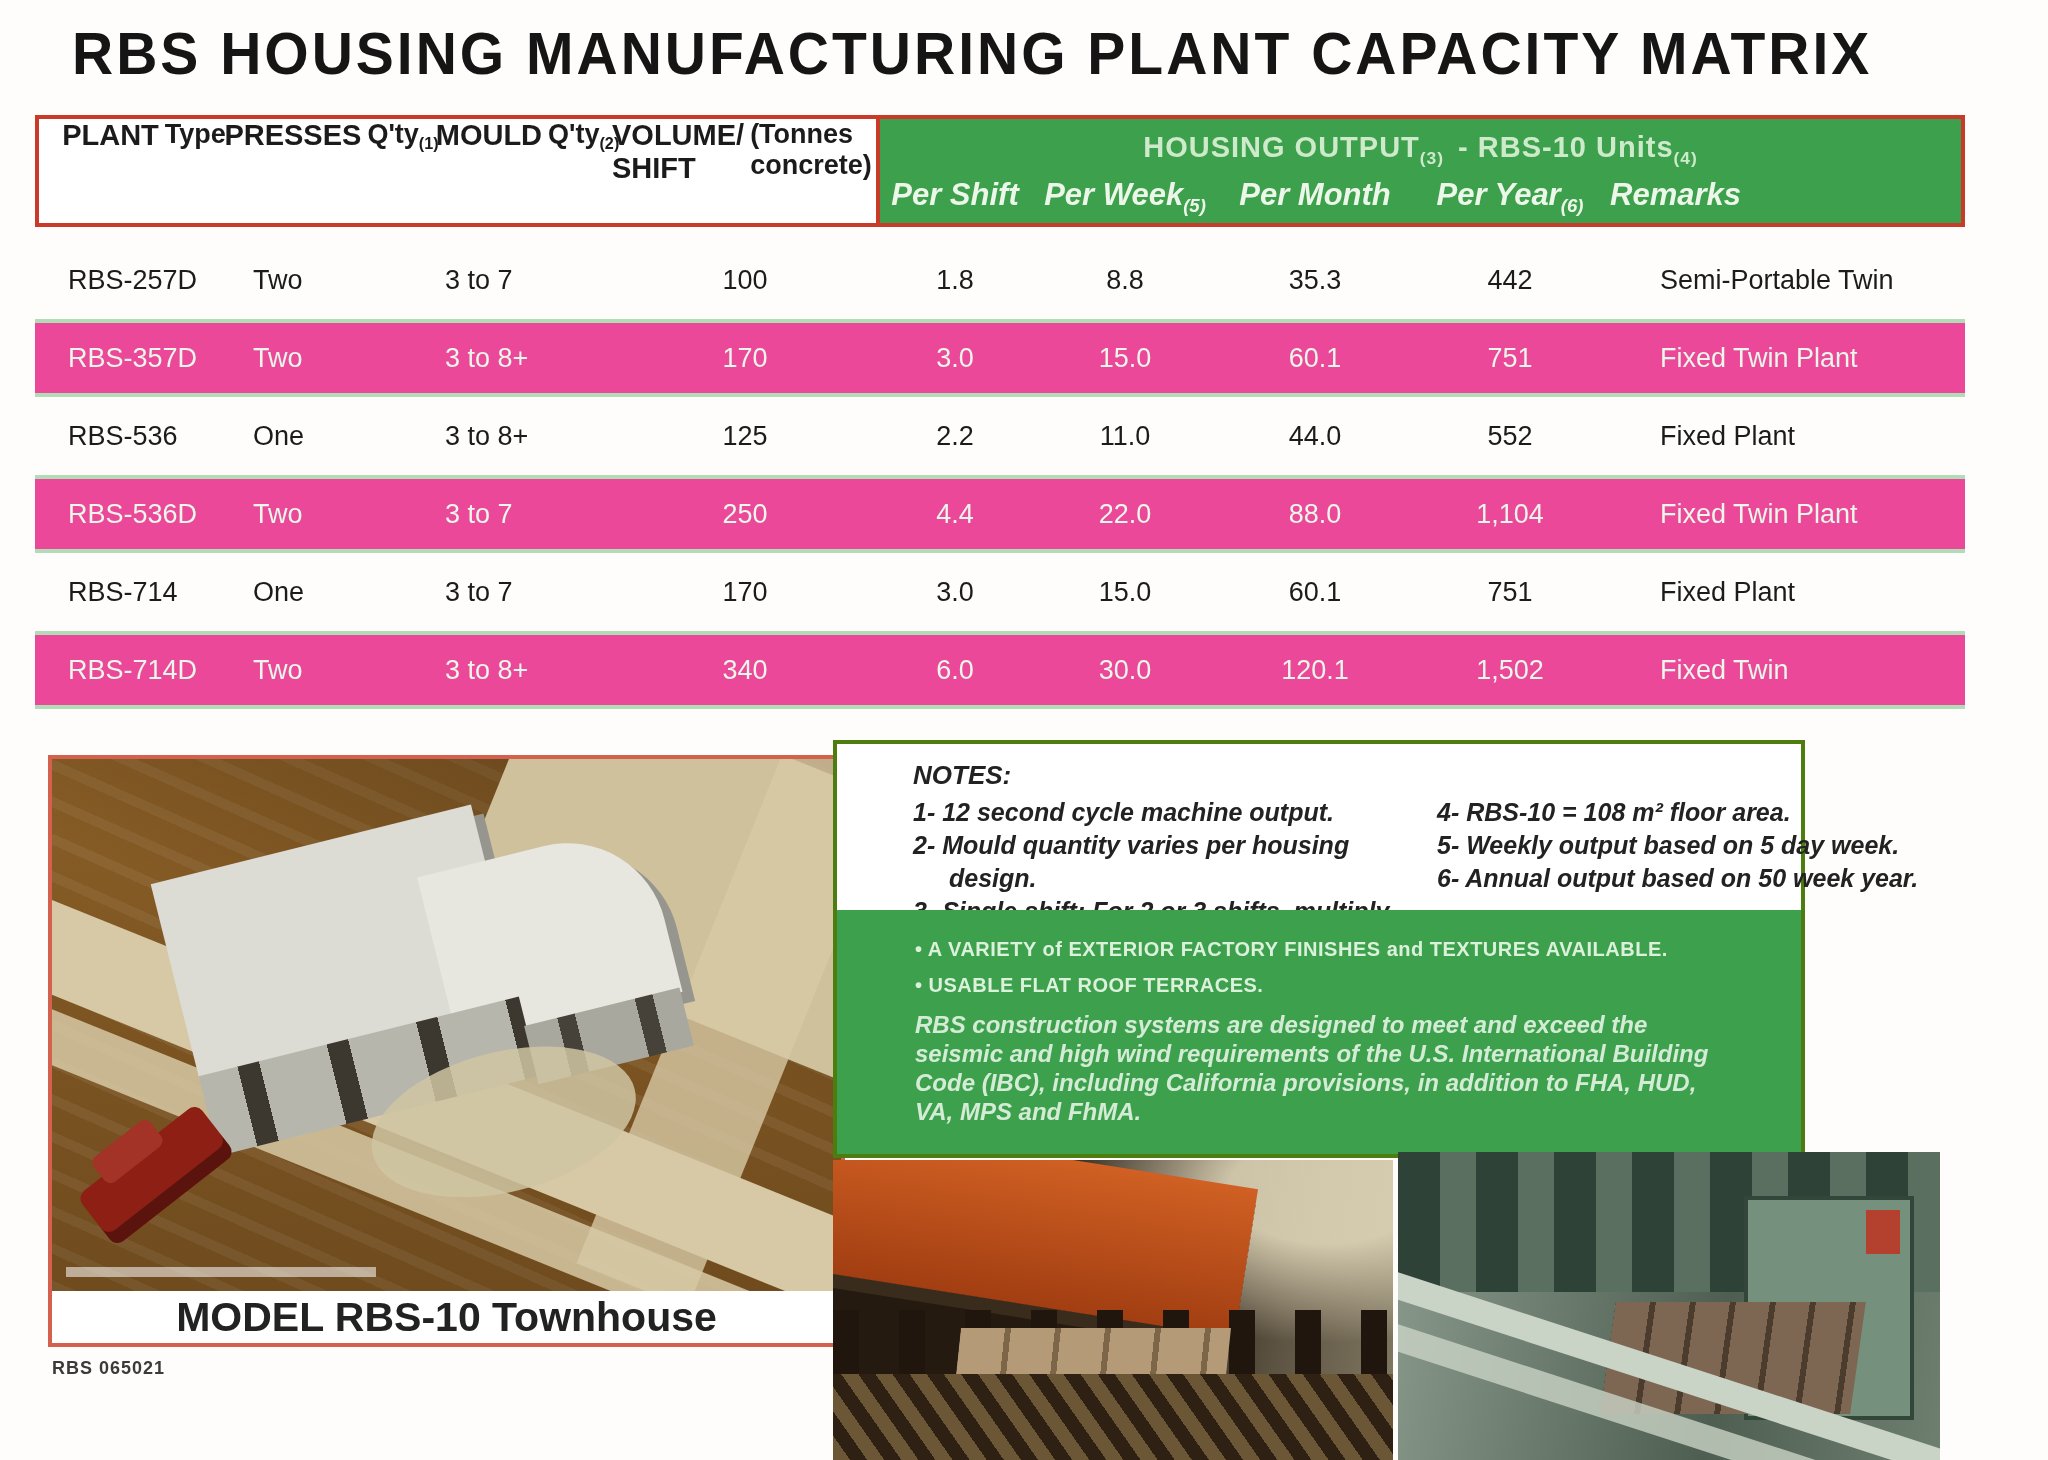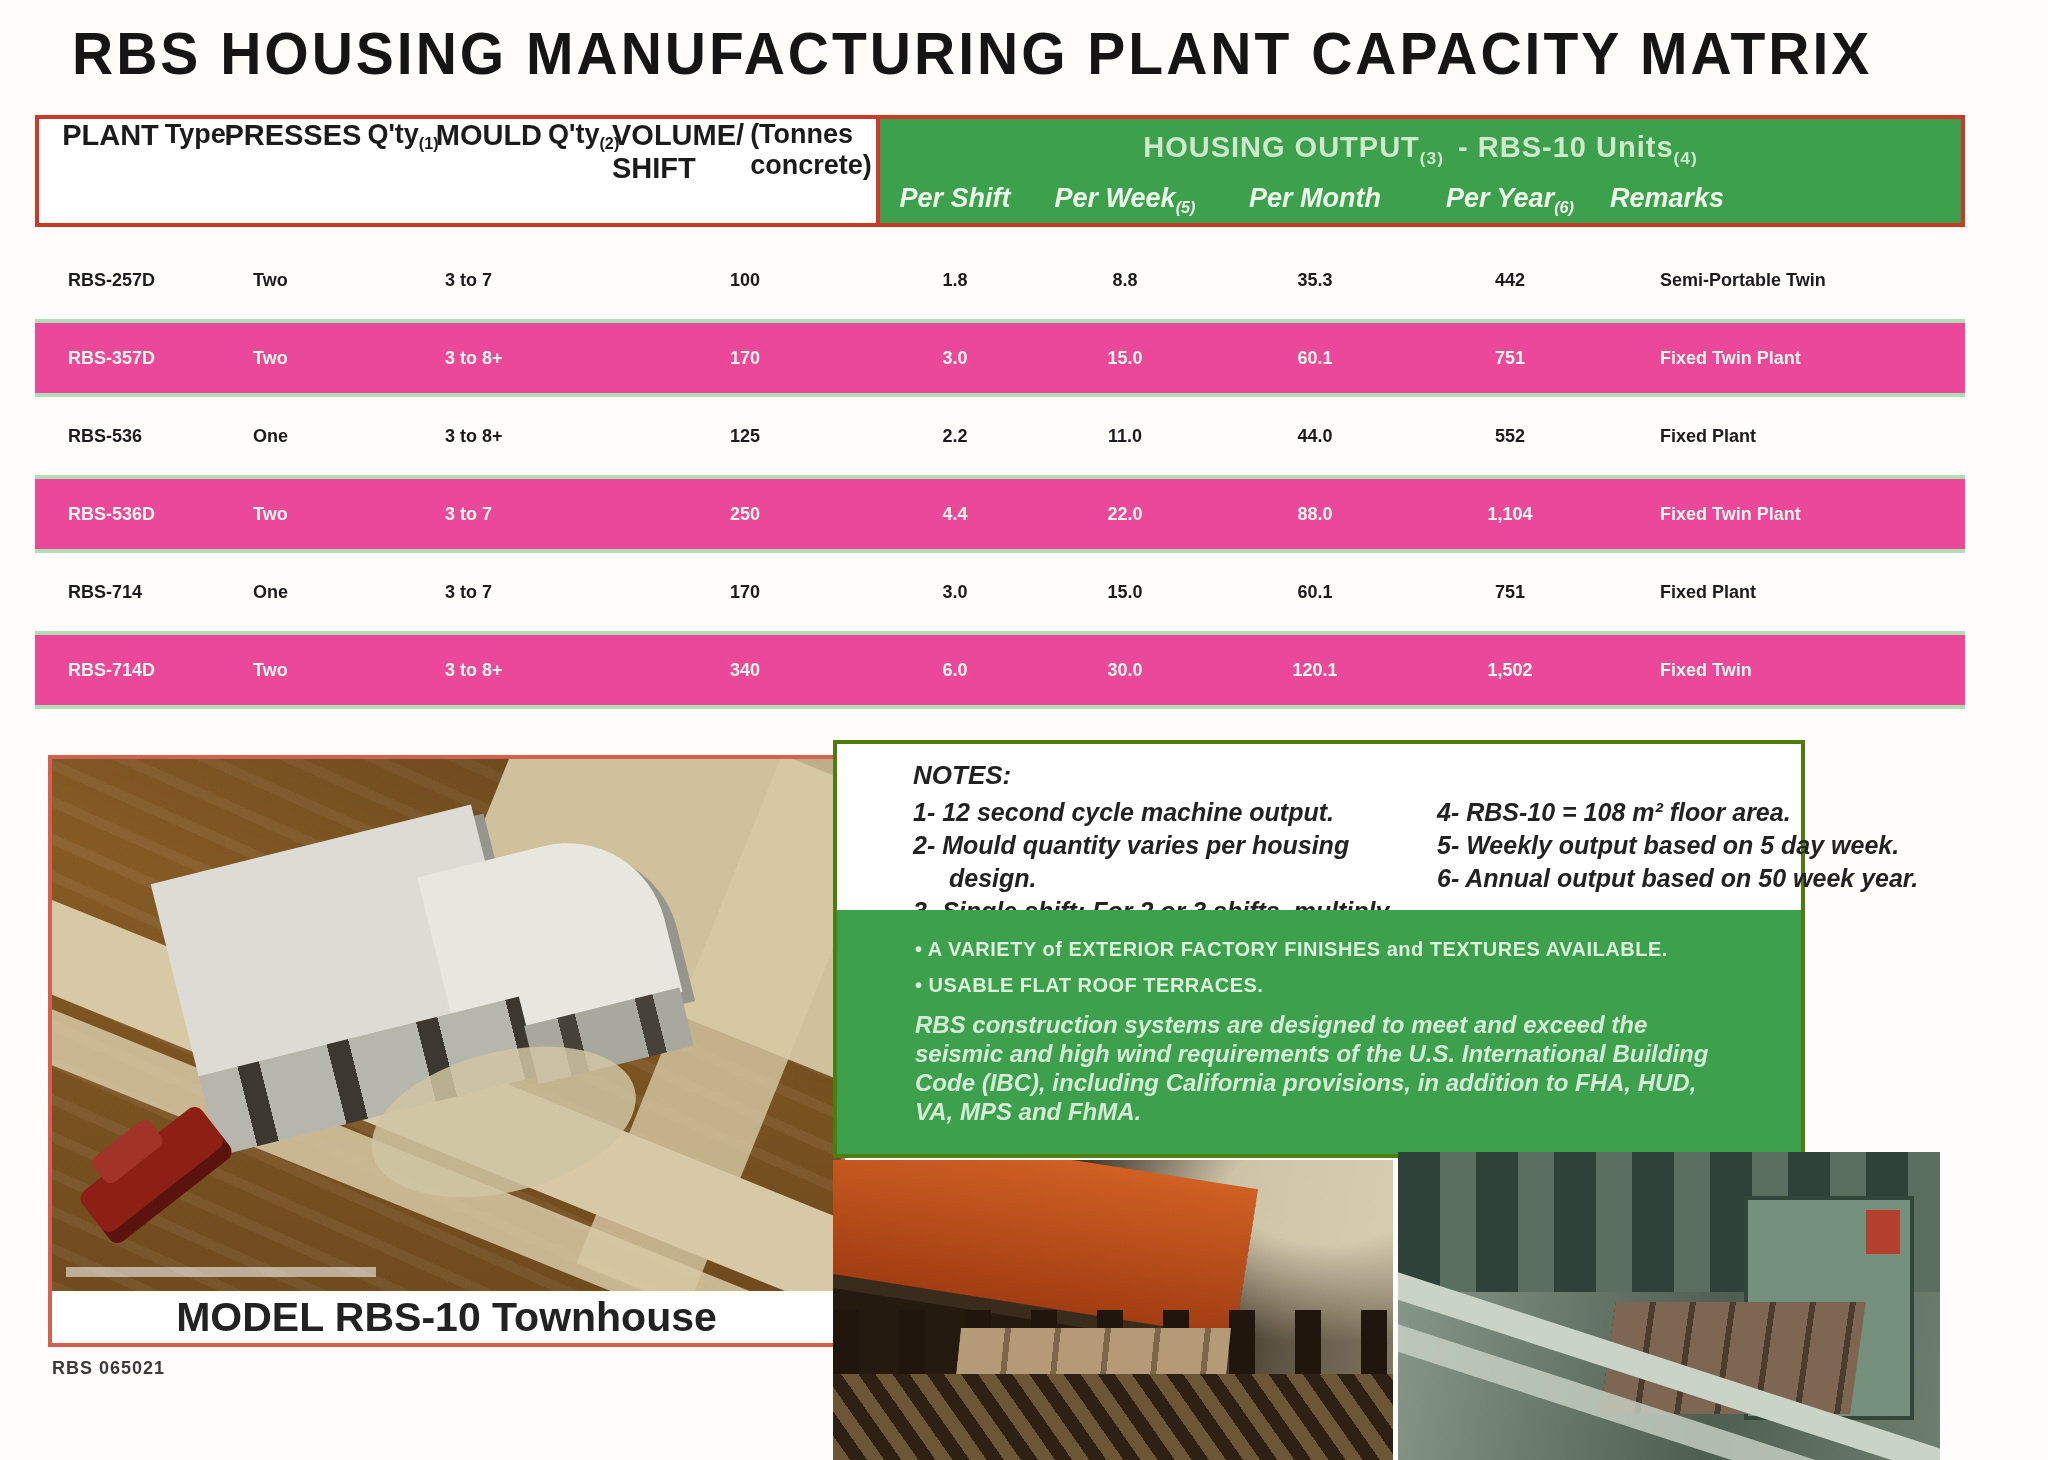--- a/index.html
+++ b/index.html
@@ -19,26 +19,26 @@
   .thead-left .hc{display:flex;flex-direction:row;justify-content:center;gap:6px;}
   .hc-plant{padding-left:29px;} .hc-presses{padding-left:33px;} .hc-mould{padding-left:35px;} .hc-volume{padding-left:2px;}
   .hline1{font-size:29px;font-weight:bold;} .hline2{font-size:27px;font-weight:bold;}
   sub.fn{font-size:60%;vertical-align:sub;font-weight:bold;}
   .thead-right{position:absolute;left:845px;top:0;width:1085px;height:112px;background:#3da04c;
                border:4px solid #c93a28;border-left:none;box-sizing:border-box;}
   .out-title{margin-top:12px;text-align:center;font-size:29px;font-weight:bold;color:#cdeacb;letter-spacing:1px;}
   .out-title .gap{display:inline-block;width:14px;}
   .subhead{position:absolute;left:0;bottom:6px;width:100%;display:grid;
            grid-template-columns:150px 190px 190px 200px 1fr;
-           font-size:27px;font-style:italic;font-weight:bold;color:#ecf7e9;}
+           font-size:31px;font-style:italic;font-weight:bold;color:#ecf7e9;}
   .subhead .sc{text-align:center;} .subhead .sc-remarks{text-align:left;}
 
   .tbody{margin-top:14px;}
   .trow{display:grid;grid-template-columns:185px 190px 200px 270px 150px 190px 190px 200px 1fr;
-        height:78px;align-items:center;font-size:18px;font-weight:bold;}
+        height:78px;align-items:center;font-size:27px;font-weight:normal;}
   .trow.green{background:#ec4899;border-top:4px solid #b2dcb5;border-bottom:4px solid #b2dcb5;
               box-sizing:border-box;color:#e9f6e9;}
   .c-plant{padding-left:33px;} .c-presses{padding-left:33px;} .c-mould{padding-left:35px;}
   .c-volume,.c-num{text-align:center;} .c-remarks{padding-left:50px;}
 
   
   .figure{position:absolute;left:48px;top:755px;width:797px;height:592px;background:#fff;
           border:4px solid #d4604e;box-sizing:border-box;}
   .art{position:absolute;left:0;top:0;right:0;bottom:52px;overflow:hidden;
        background:

